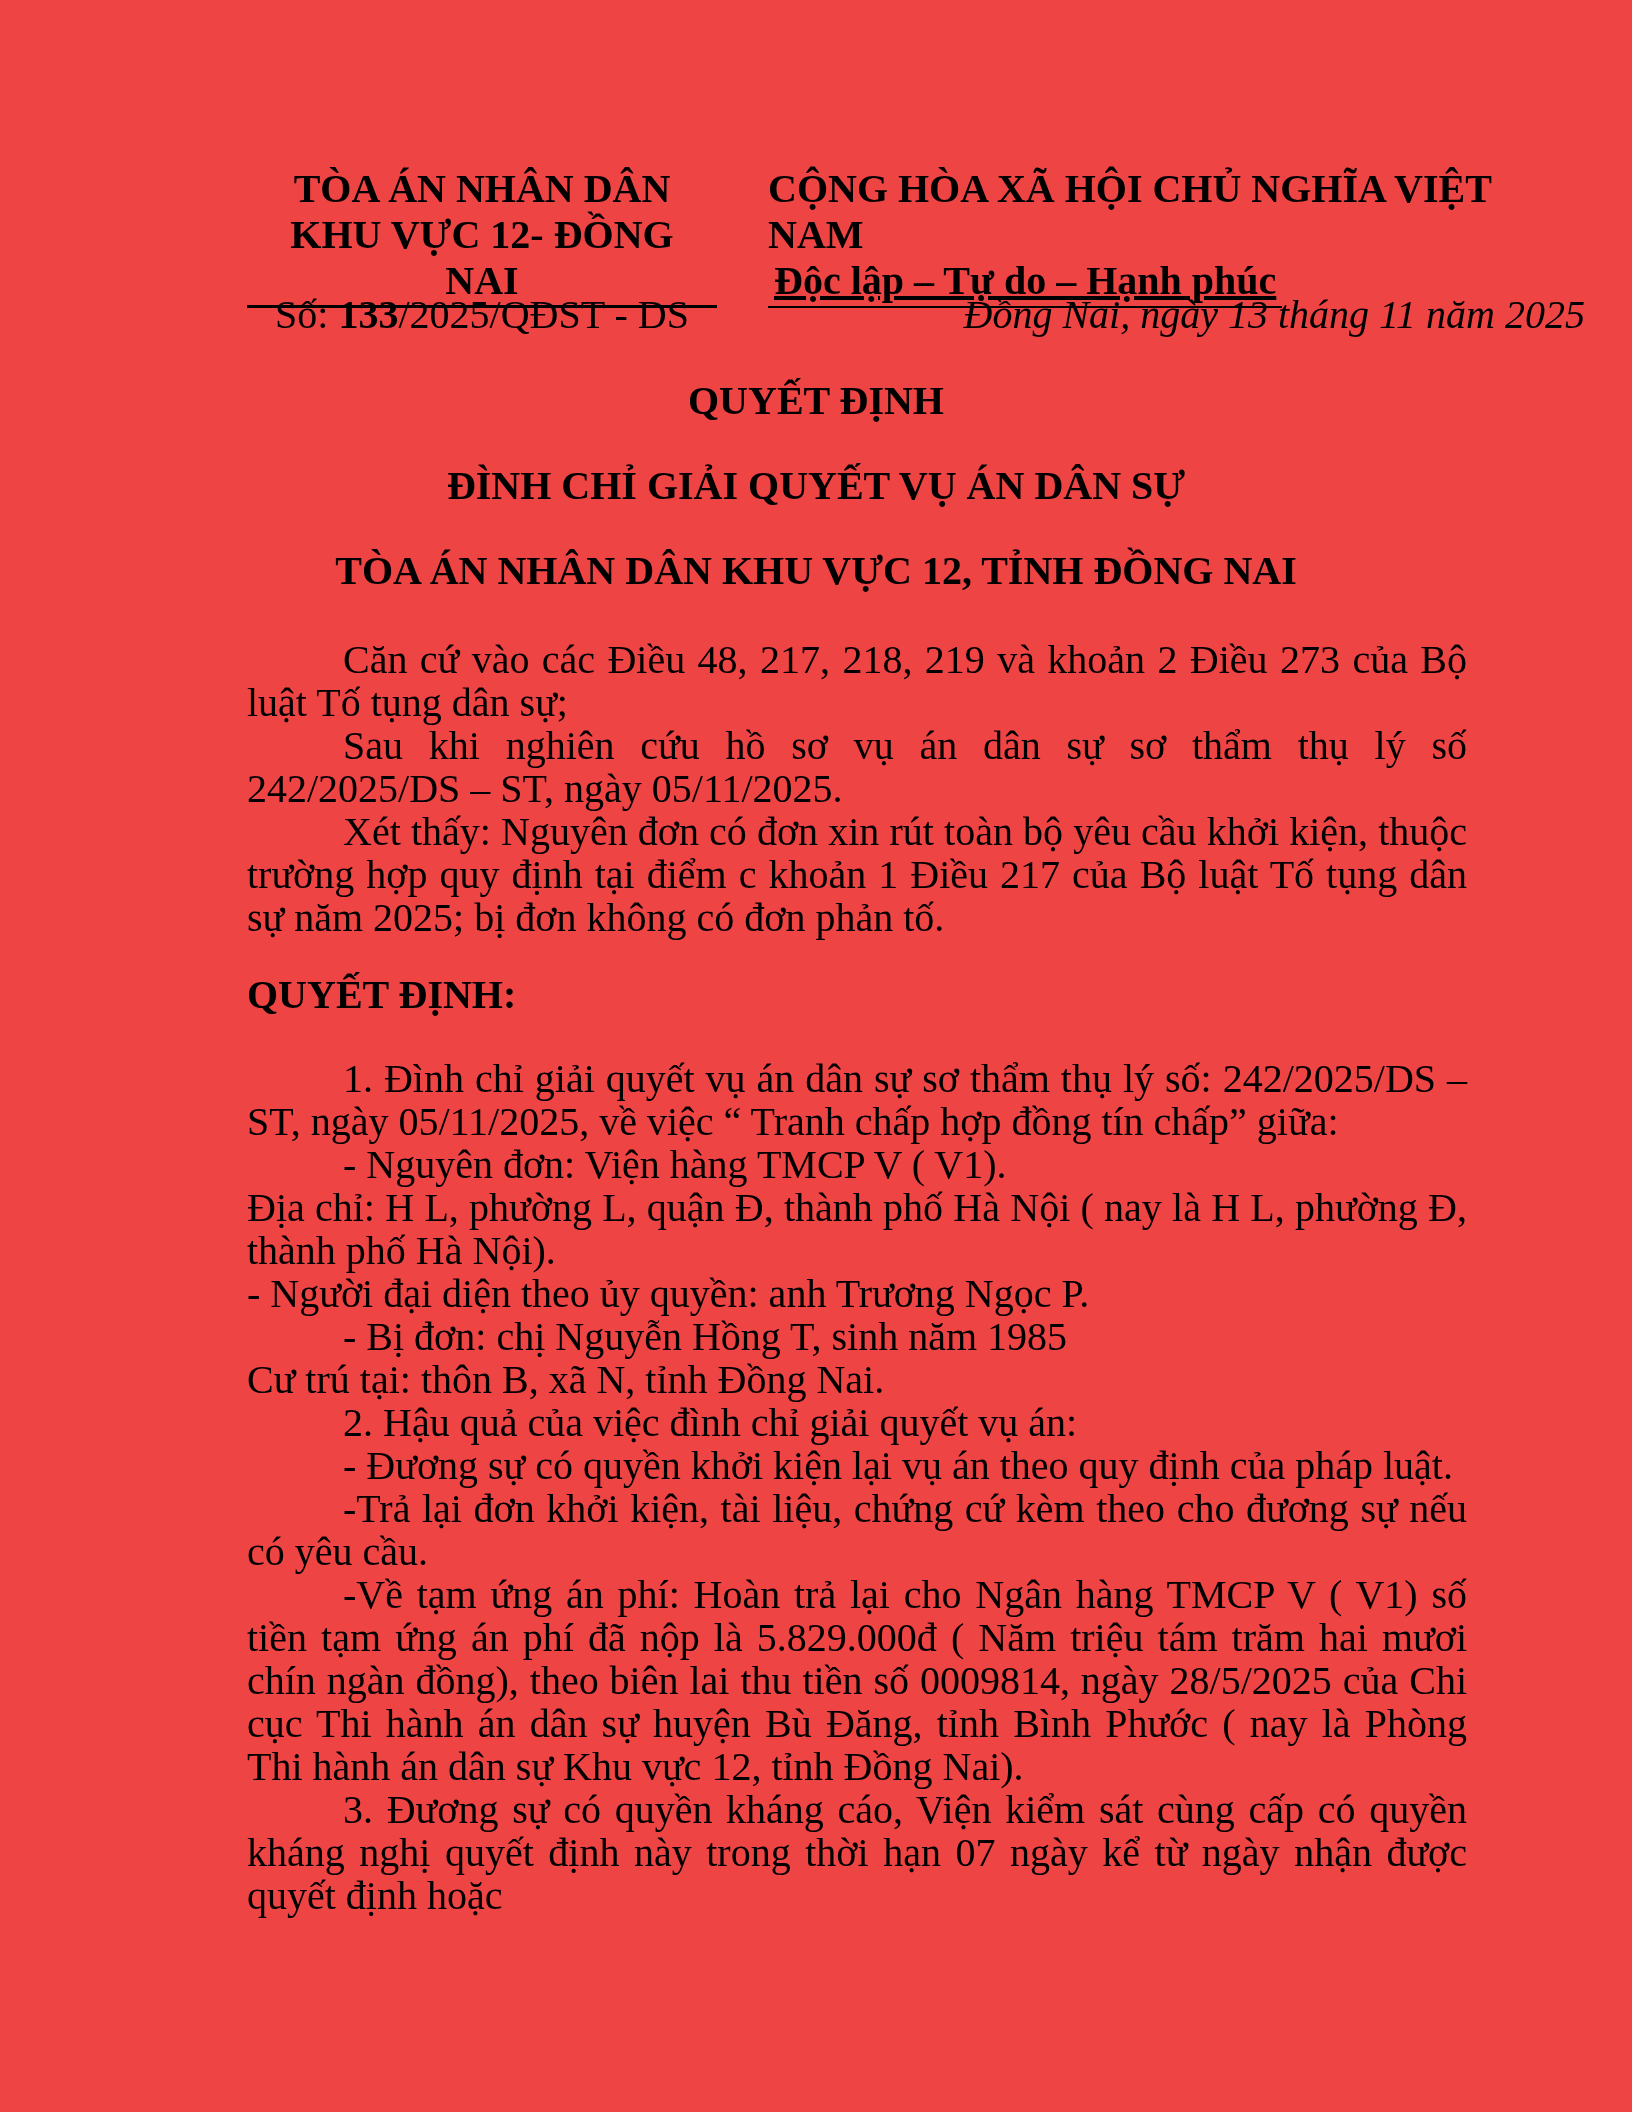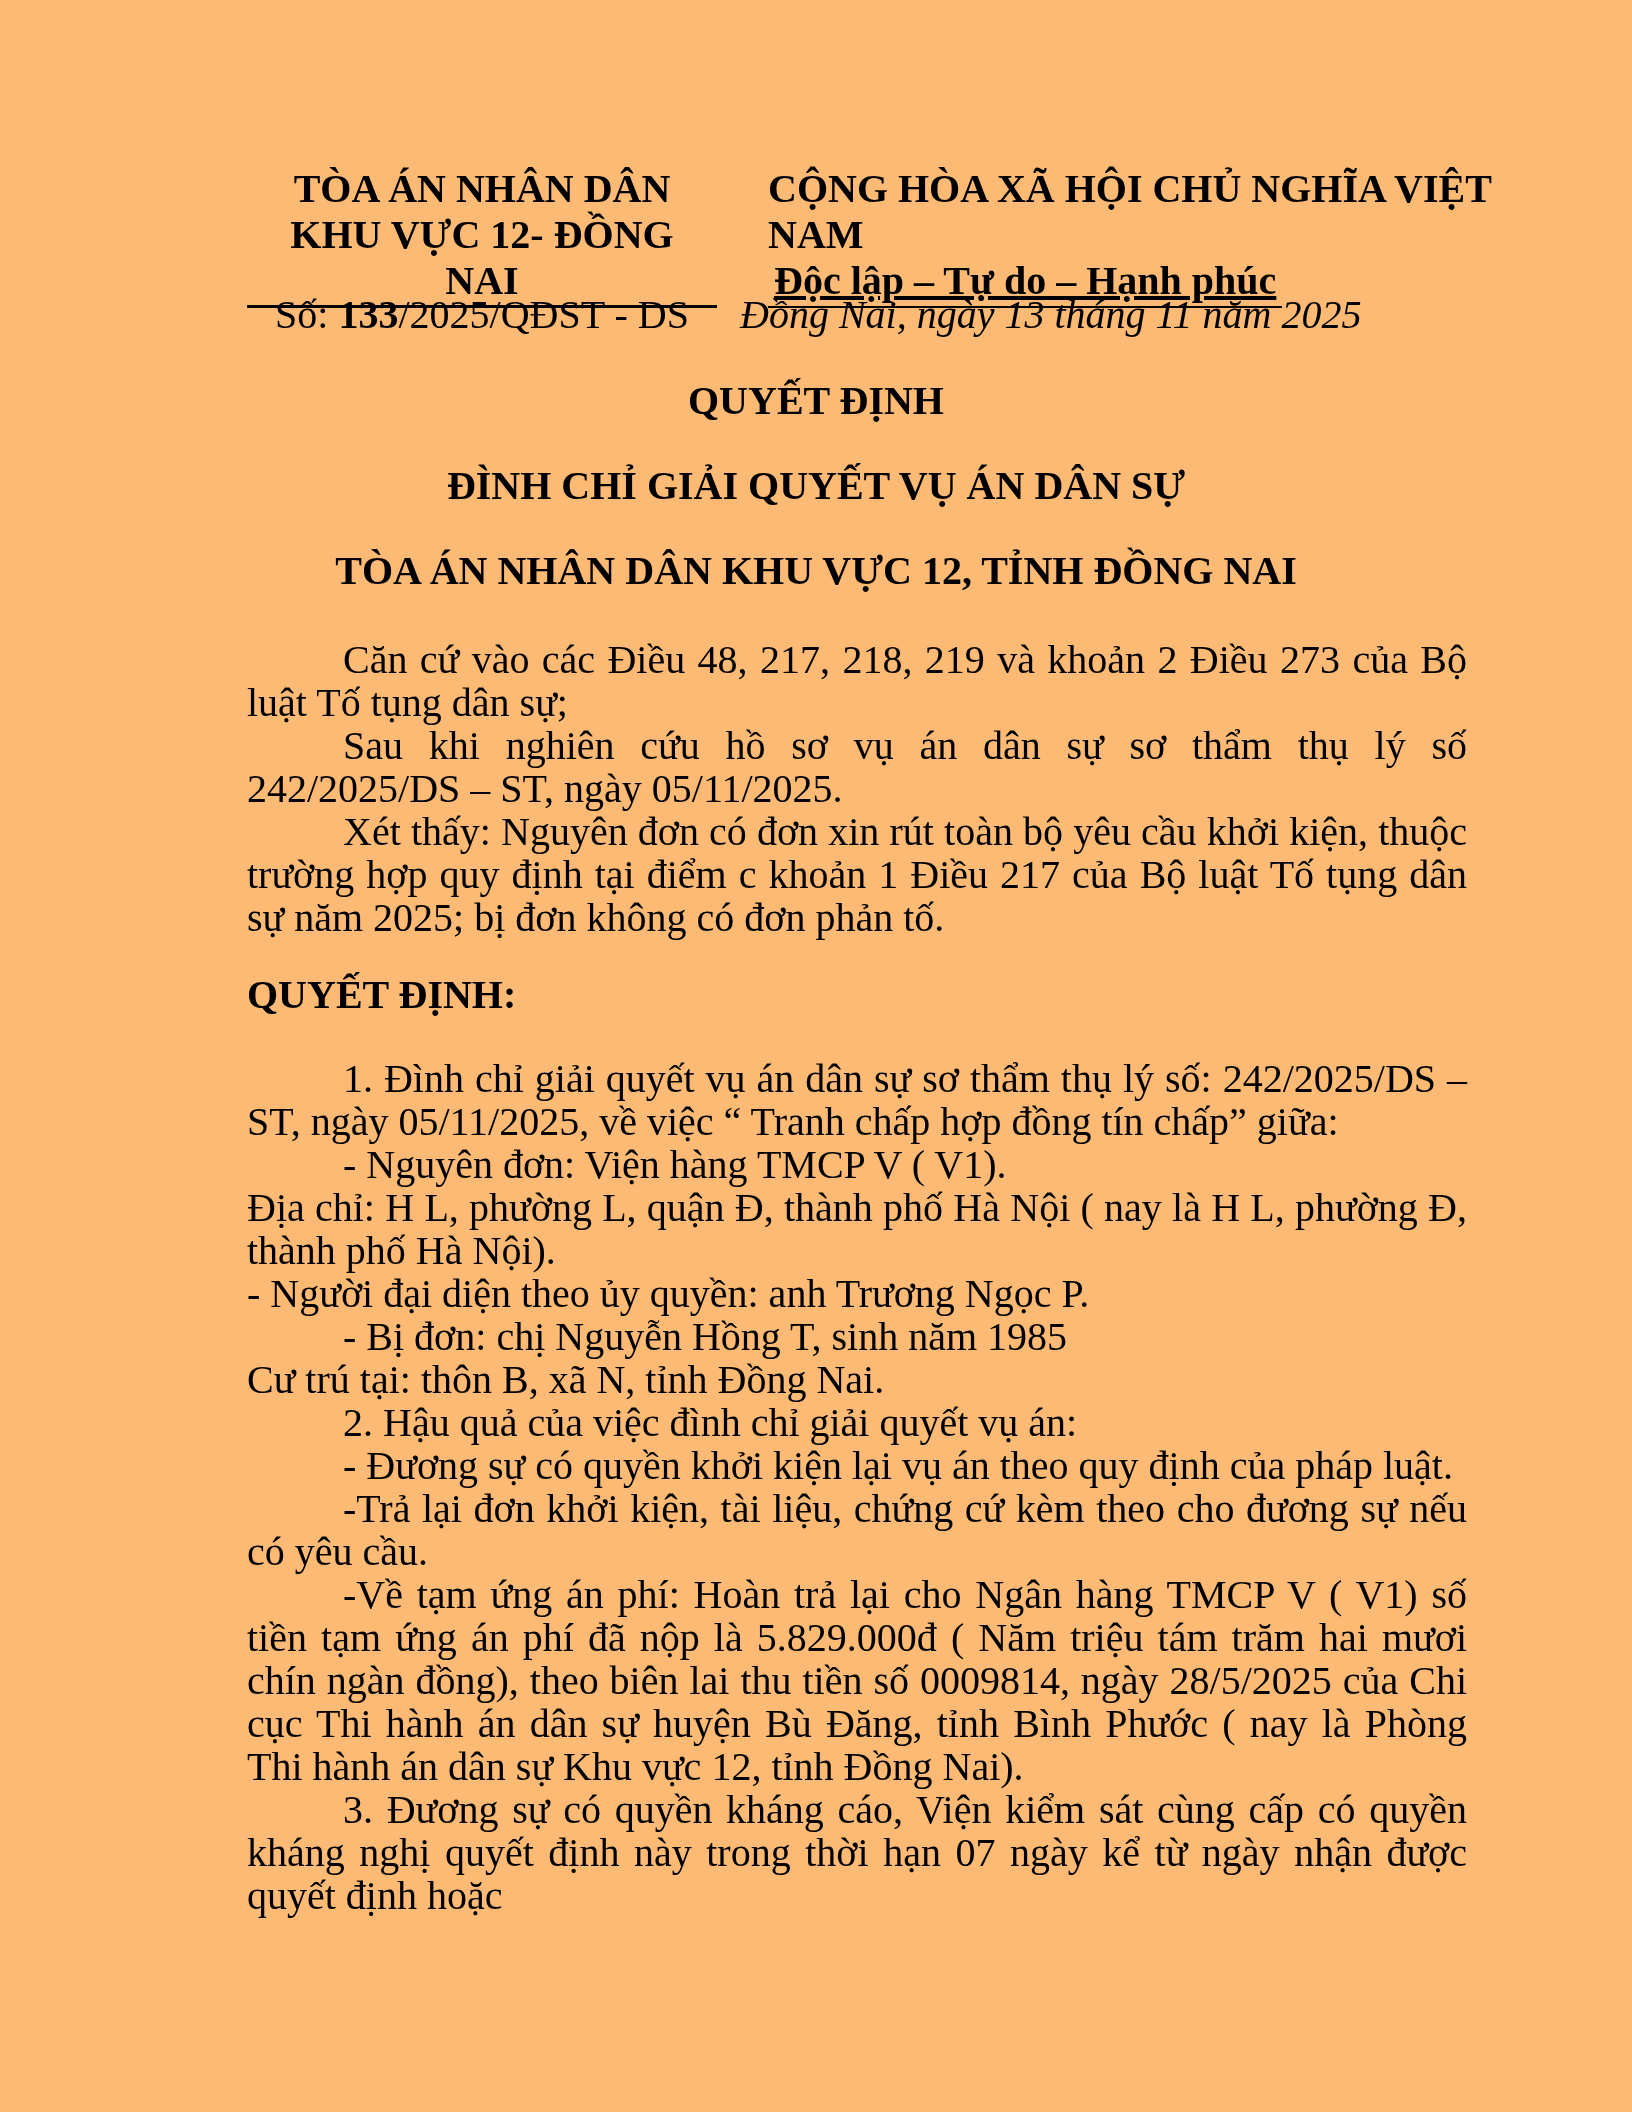--- a/index.html
+++ b/index.html
@@ -1,21 +1,21 @@
 <!DOCTYPE html>
 <html><head>
 <meta charset="utf-8">
 <style>
   html, body { margin: 0; padding: 0; background: #e8e8e8; }
   .page {
     position: relative;
     width: 1632px;
     height: 2112px;
     margin: 0 auto;
-    background: #fdba74;
+    background: #ef4444;
     color: #000000;
     font-family: "Liberation Serif", "DejaVu Serif", serif;
     font-size: 40px;
     line-height: 43px;
     overflow: hidden;
   }
   
   .header { position: relative; height: 379px; }
   .org-block {
     position: absolute; left: 247px; top: 166px; width: 470px;
@@ -36,21 +36,21 @@
     padding: 0 6px 2px 6px;
     text-decoration: underline;
   }
   .case-number-line {
     position: absolute; left: 247px; top: 293px; width: 470px;
     text-align: center;
   }
   .case-number-line .num { font-weight: bold; }
   .place-date-line {
     position: absolute; left: 740px; top: 293px; width: 845px;
-    text-align: left; font-style: italic;
+    text-align: right; font-style: italic;
   }
   
   .doc-title {
     text-align: center; font-weight: bold; margin: 0;
   }
   .title-sub   { margin-top: 42px; }
   .title-court { margin-top: 42px; }
   
   .content { padding: 0 165px 0 247px; margin-top: 31px; }
   .content p { margin: 0; text-align: justify; }

